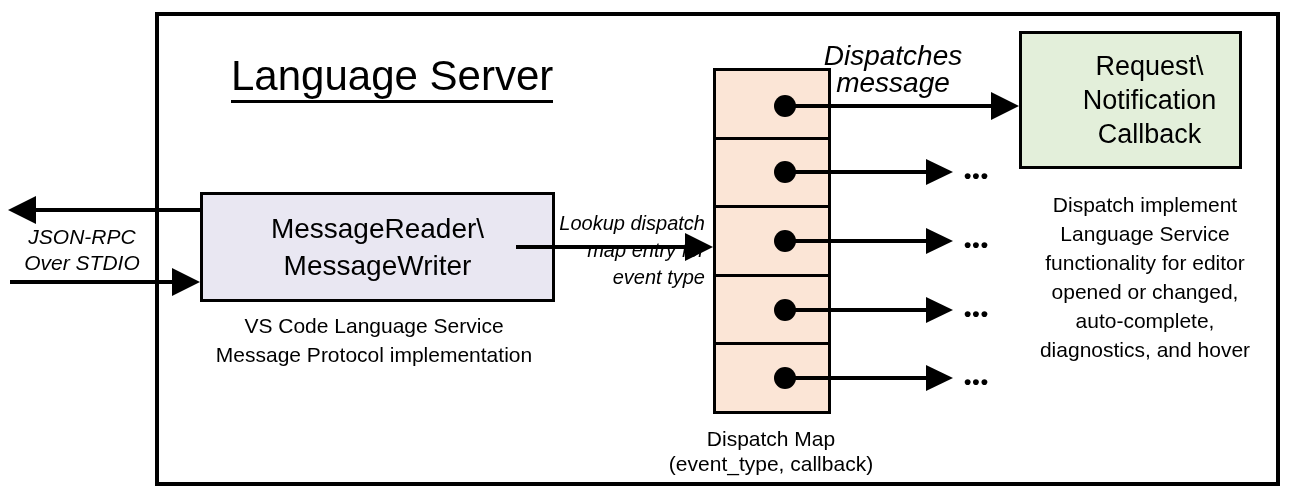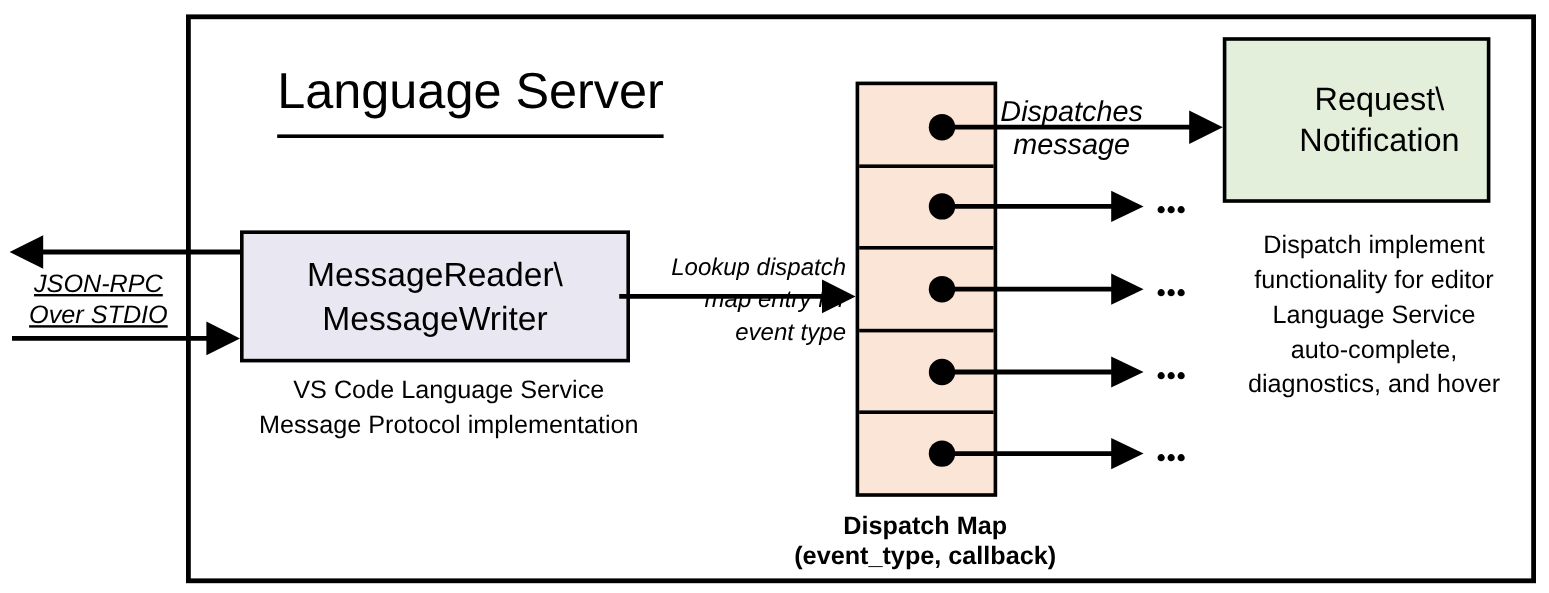--- a/index.html
+++ b/index.html
@@ -23,28 +23,28 @@
     background: #fff;
   }
 
   
   .title {
     left: 231px; top: 54px;
     font-size: 42px;
     line-height: 44px;
     display: inline-block;
     border-bottom: 3px solid #000;
-    padding-bottom: 14px;
+    padding-bottom: 2px;
     white-space: nowrap;
   }
 
   
   .msgbox {
     left: 200px; top: 192px;
-    width: 325px; height: 110px;
+    width: 355px; height: 110px;
     box-sizing: border-box;
     background: var(--message-box-fill, #e9e7f2);
     border: 3px solid #000;
     display: flex; flex-direction: column;
     justify-content: center; align-items: center;
     font-size: 28px; line-height: 37px;
     text-align: left;
   }
   .msg-caption {
     left: 204px; top: 311px;
@@ -54,57 +54,56 @@
   }
 
   
   .io-label {
     left: 8px; top: 224px;
     width: 148px;
     text-align: center;
     font-style: italic;
     font-size: 21px; line-height: 26px;
     white-space: nowrap;
-    text-decoration: underline;
   }
 
   
   .lookup-label {
     left: 505px; top: 174px;
     width: 200px;
     text-align: right;
     font-style: italic;
     font-size: 20px; line-height: 27px; margin-top: 36px;
   }
 
   
   .dispatches-label {
     left: 818px; top: 42px;
     width: 150px;
     text-align: center;
     font-style: italic;
-    font-size: 24px; line-height: 27px; margin-top: 38px;
+    font-size: 28px; line-height: 27px;
   }
 
   
   .dmap {
     left: 713px; top: 68px;
     width: 118px; height: 346px;
     box-sizing: border-box;
     background: var(--dispatch-fill, #fbe5d6);
     border: 3px solid #000;
     display: flex; flex-direction: column;
   }
   .dmap .cell { flex: 1; border-bottom: 3px solid #000; }
   .dmap .cell:last-child { border-bottom: none; }
   .dmap-label {
     left: 640px; top: 426px;
     width: 262px;
     text-align: center;
-    font-size: 21px; line-height: 25px; font-weight: bold;
+    font-size: 21px; line-height: 25px;
   }
 
   
   .greenbox {
     left: 1019px; top: 31px;
     width: 223px; height: 138px;
     box-sizing: border-box;
     background: var(--callback-fill, #e3efda);
     border: 3px solid #000;
     display: flex; flex-direction: column;
@@ -182,26 +181,28 @@
   </div>
 
   <div class="abs dispatches-label">
     <div>Dispatches</div>
     <div>message</div>
   </div>
 
   <div class="abs greenbox">
     <div>Request\</div>
     <div>Notification</div>
+    <div>Callback</div>
   </div>
 
   <div class="abs note">
     <div>Dispatch implement</div>
+    <div>Language Service</div>
     <div>functionality for editor</div>
-    <div>Language Service</div>
+    <div>opened or changed,</div>
     <div>auto-complete,</div>
     <div>diagnostics, and hover</div>
   </div>
 
   <div class="abs ellipsis el-2">•••</div>
   <div class="abs ellipsis el-3">•••</div>
   <div class="abs ellipsis el-4">•••</div>
   <div class="abs ellipsis el-5">•••</div>
 
   <svg class="abs arrow-layer" width="1291" height="494" viewBox="0 0 1291 494" xmlns="http://www.w3.org/2000/svg">

